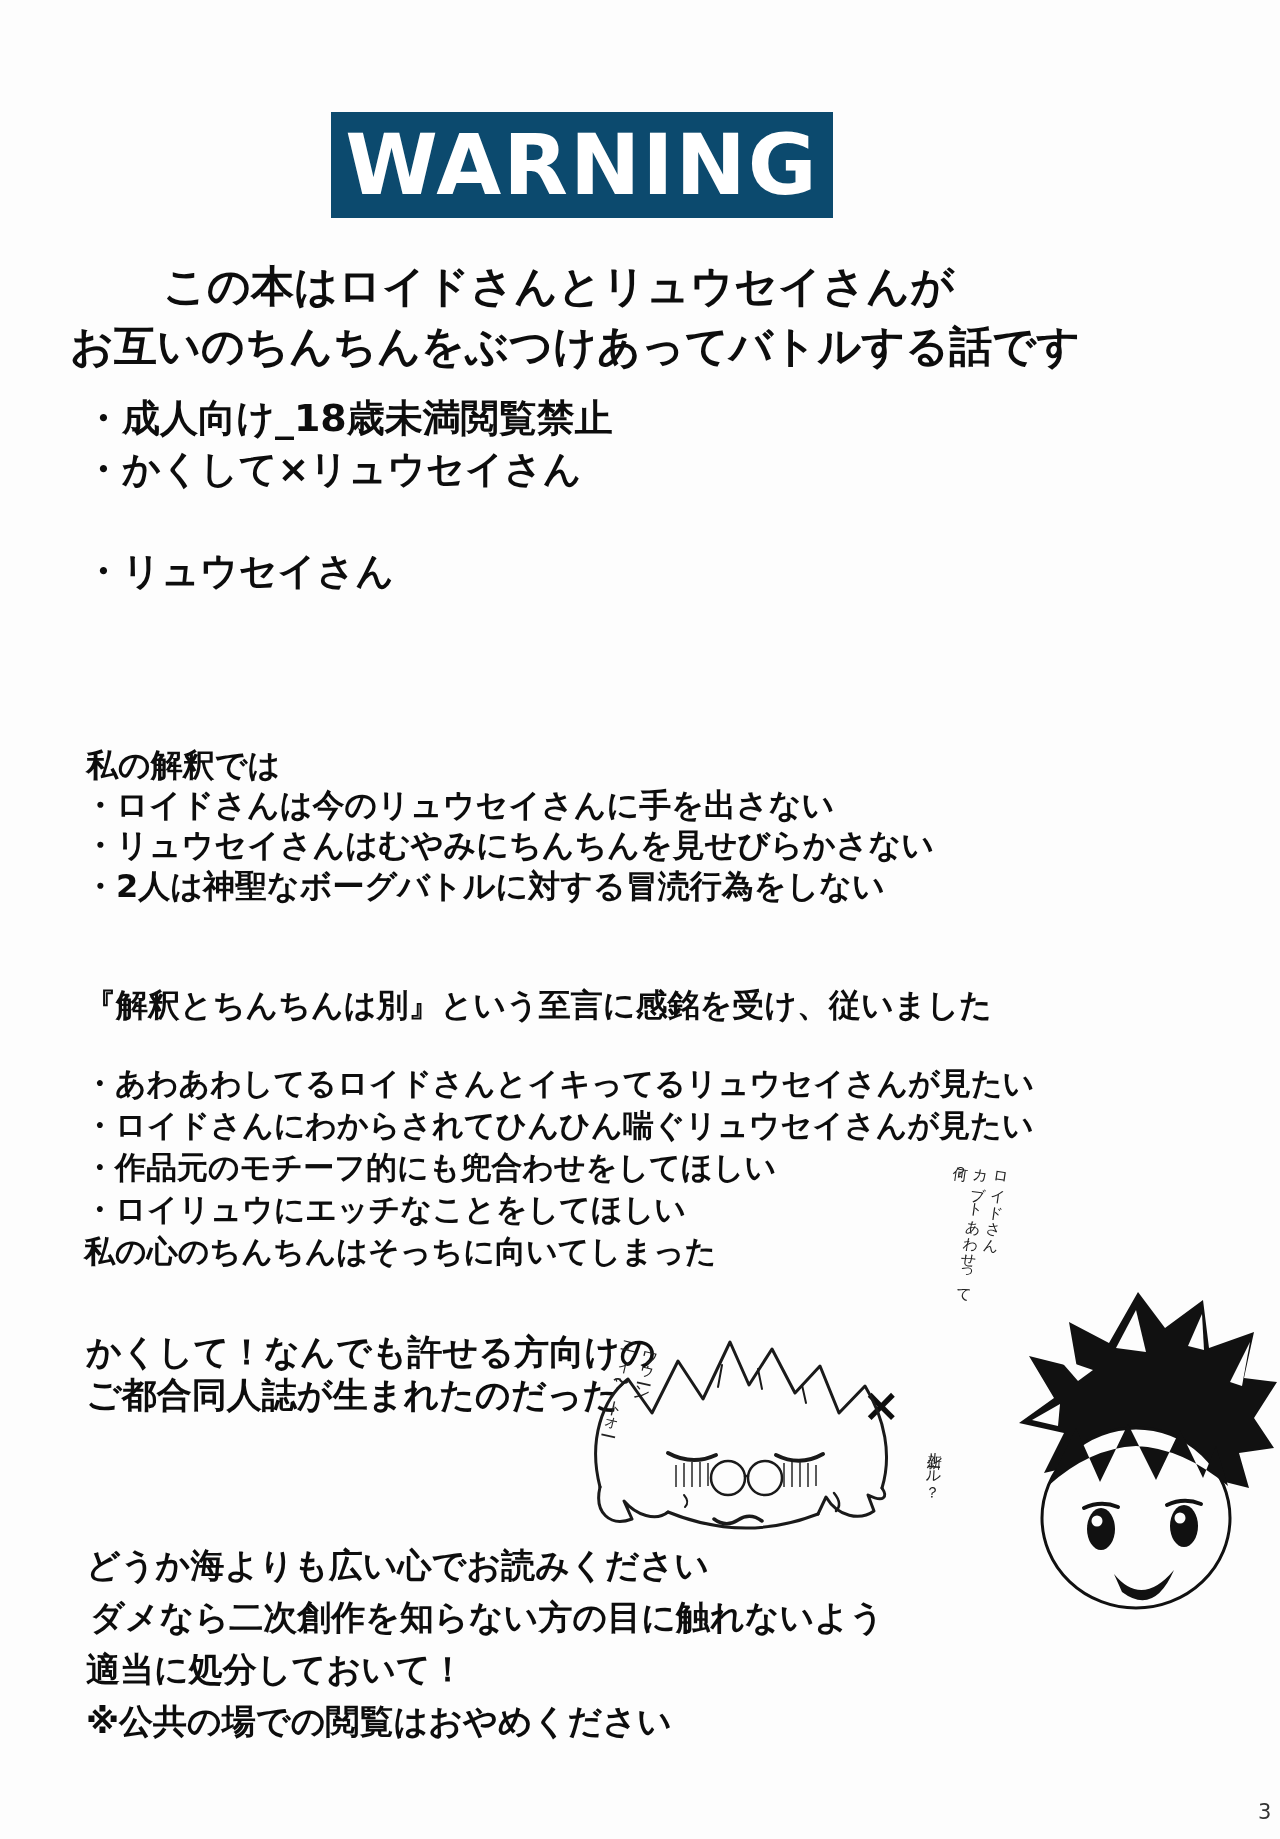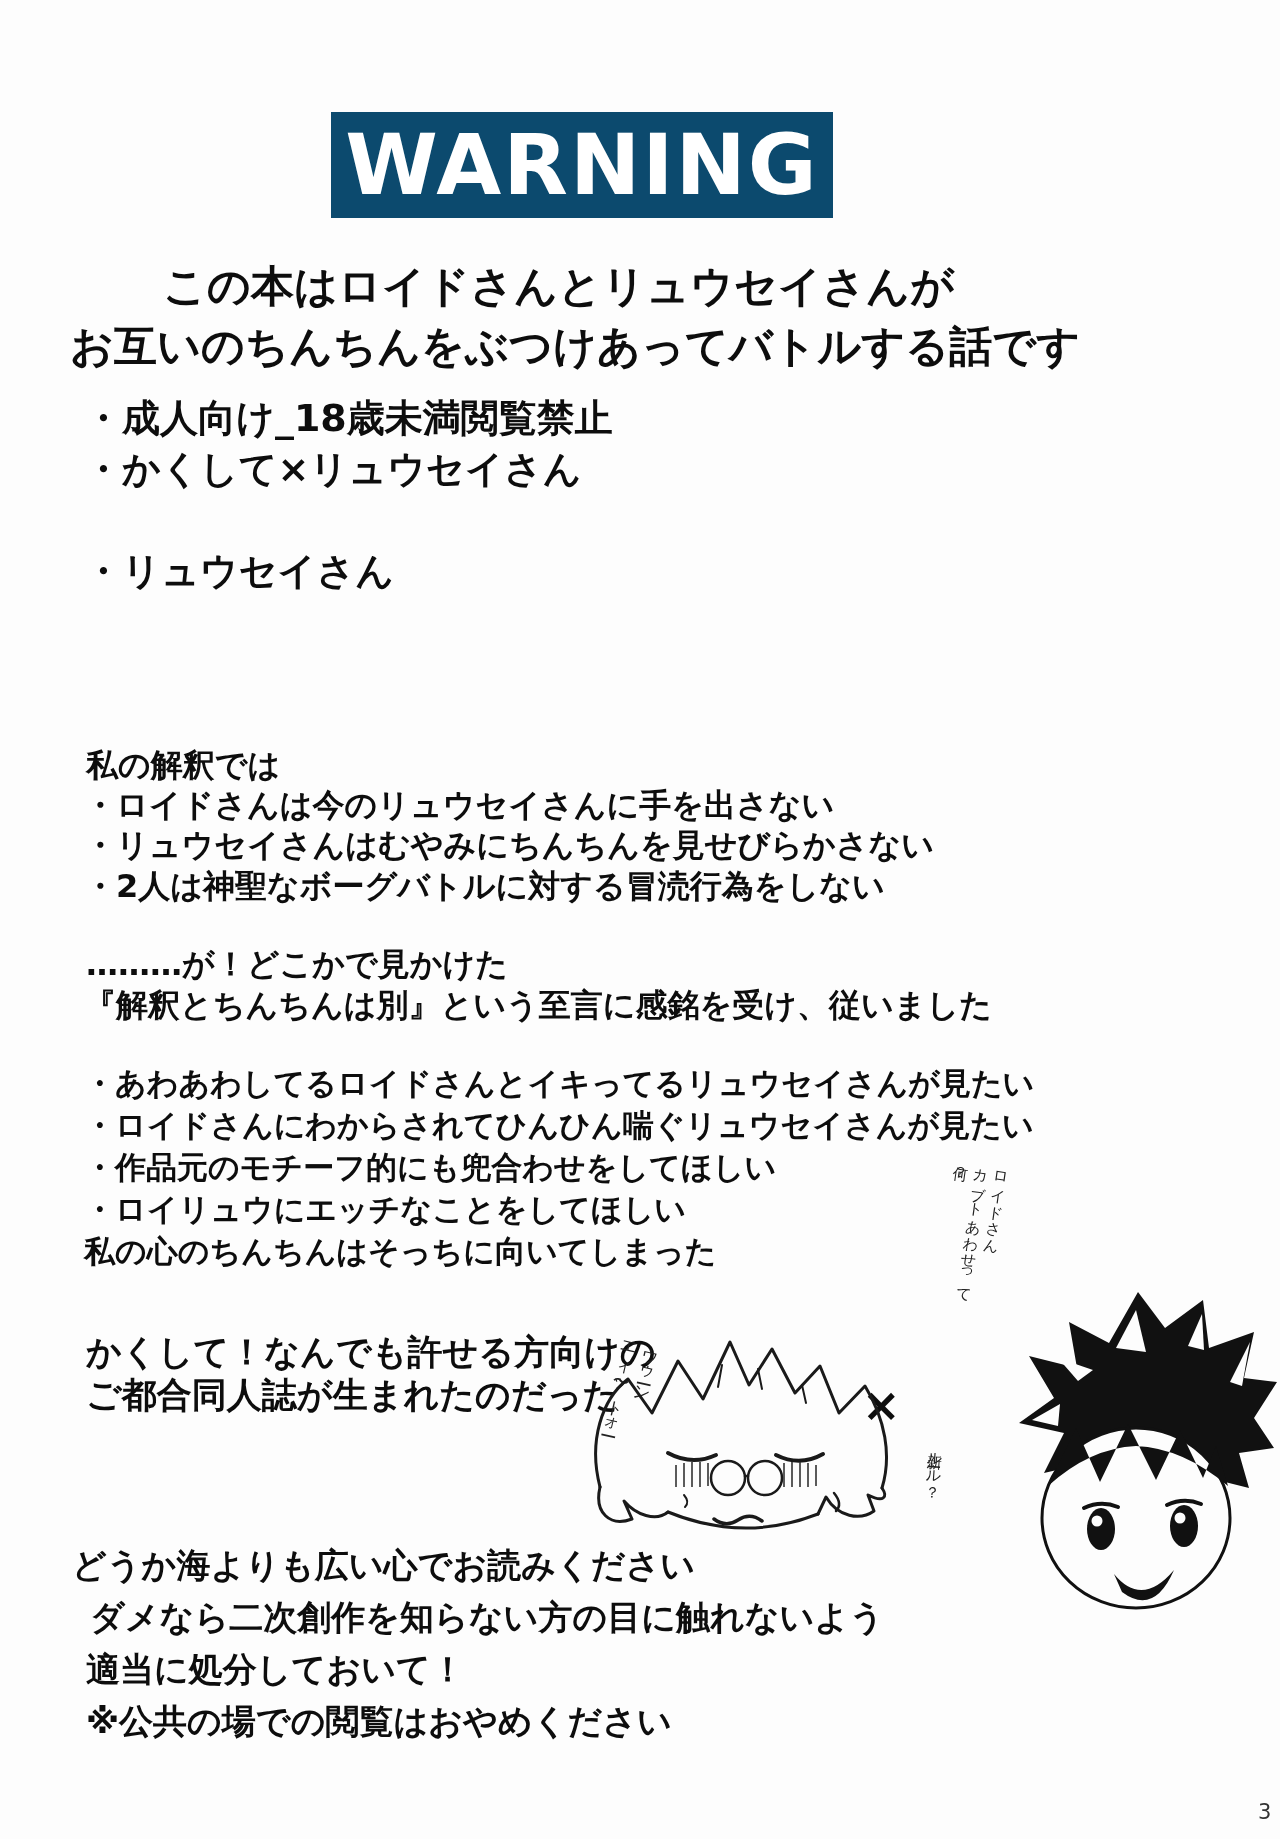--- a/index.html
+++ b/index.html
@@ -70,21 +70,20 @@
 
   <div class="abs t-warn" style="left:84px; top:393px;">・成人向け_18歳未満閲覧禁止</div>
   <div class="abs t-warn" style="left:84px; top:444px;">・かくして×リュウセイさん</div>
   <div class="abs t-warn" style="left:84px; top:546px;">・リュウセイさん</div>
 
   <div class="abs t-interp" style="left:86px; top:744px;">私の解釈では</div>
   <div class="abs t-interp" style="left:84px; top:784px;">・ロイドさんは今のリュウセイさんに手を出さない</div>
   <div class="abs t-interp" style="left:84px; top:824px;">・リュウセイさんはむやみにちんちんを見せびらかさない</div>
   <div class="abs t-interp" style="left:84px; top:865px;">・2人は神聖なボーグバトルに対する冒涜行為をしない</div>
 
-  <div class="abs t-interp" style="left:86px; top:943px;">………が！どこかで見かけた</div>
   <div class="abs t-interp" style="left:84px; top:984px;">『解釈とちんちんは別』という至言に感銘を受け、従いました</div>
 
   <div class="abs t-desire" style="left:84px; top:1063px;">・あわあわしてるロイドさんとイキってるリュウセイさんが見たい</div>
   <div class="abs t-desire" style="left:84px; top:1105px;">・ロイドさんにわからされてひんひん喘ぐリュウセイさんが見たい</div>
   <div class="abs t-desire" style="left:84px; top:1147px;">・作品元のモチーフ的にも兜合わせをしてほしい</div>
   <div class="abs t-desire" style="left:84px; top:1189px;">・ロイリュウにエッチなことをしてほしい</div>
   <div class="abs t-desire" style="left:84px; top:1231px;">私の心のちんちんはそっちに向いてしまった</div>
 
   <div class="abs t-concl" style="left:86px; top:1313px;">かくして！なんでも許せる方向けの</div>
   <div class="abs t-concl" style="left:86px; top:1356px;">ご都合同人誌が生まれたのだった</div>
@@ -151,20 +150,20 @@
     <ellipse cx="103" cy="243" rx="14" ry="21" fill="#111"></ellipse>
     <circle cx="99" cy="235" r="5.5" fill="#fdfdfd"></circle>
     <ellipse cx="186" cy="240" rx="14" ry="21" fill="#111"></ellipse>
     <circle cx="182" cy="232" r="5.5" fill="#fdfdfd"></circle>
 
     <path d="M86,222 Q103,214 120,221 M169,219 Q186,211 203,218" fill="none" stroke="#111" stroke-width="4" stroke-linecap="round"></path>
 
     <path d="M116,288 Q144,322 176,284 Q156,330 124,306 Z" fill="#111"></path>
   </svg>
 
-  <div class="abs t-footer" style="left:72px; top:1543px;text-align:center;">どうか海よりも広い心でお読みください</div>
+  <div class="abs t-footer" style="left:86px; top:1543px;text-align:center;">どうか海よりも広い心でお読みください</div>
   <div class="abs t-footer" style="left:74px; top:1595px;margin-left:16px;">ダメなら二次創作を知らない方の目に触れないよう</div>
   <div class="abs t-footer" style="left:86px; top:1647px;">適当に処分しておいて！</div>
   <div class="abs t-footer" style="left:86px; top:1699px;">※公共の場での閲覧はおやめください</div>
 
   <div class="pagenum">3</div>
 
 </div>
 
 </body></html>

